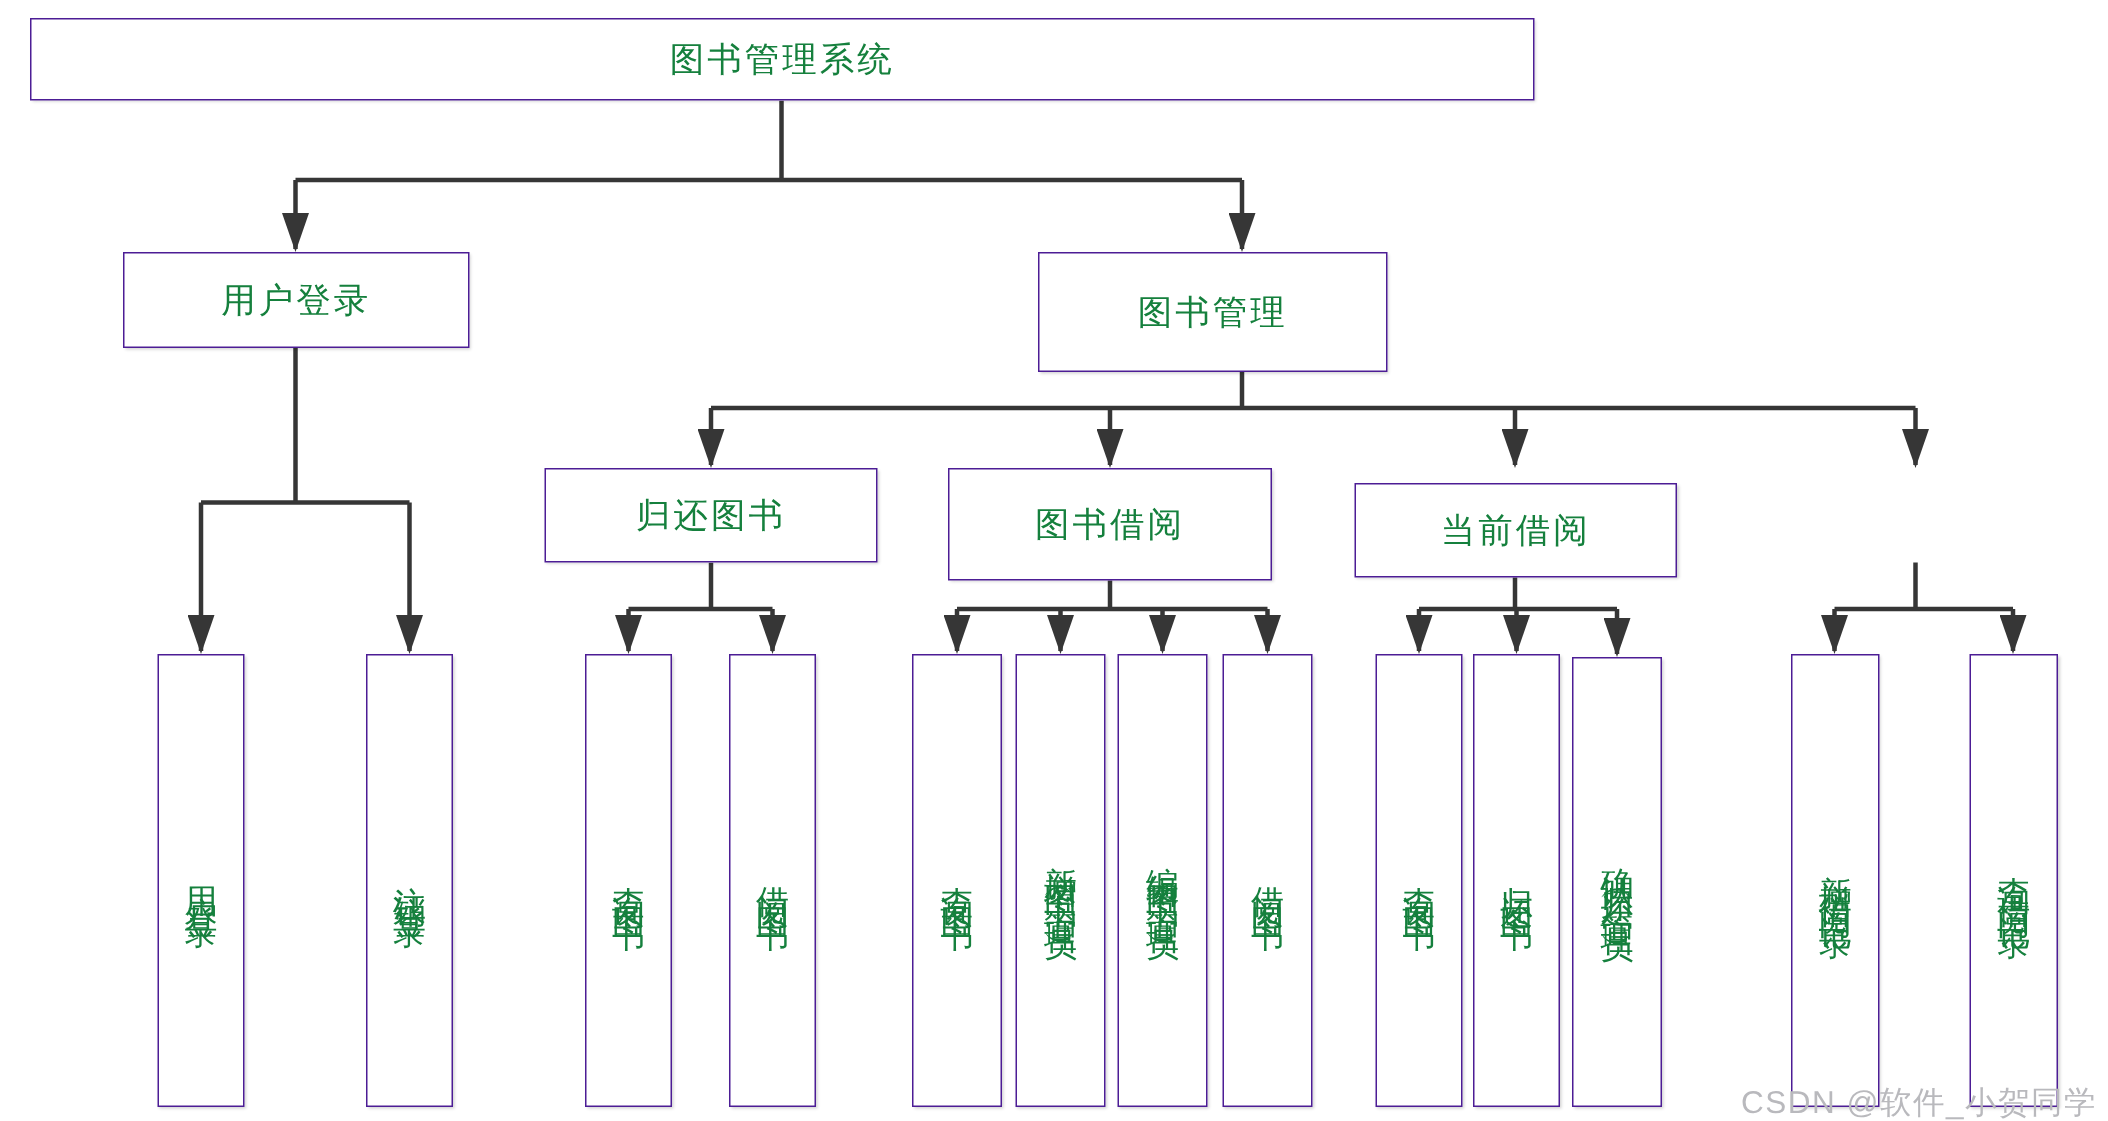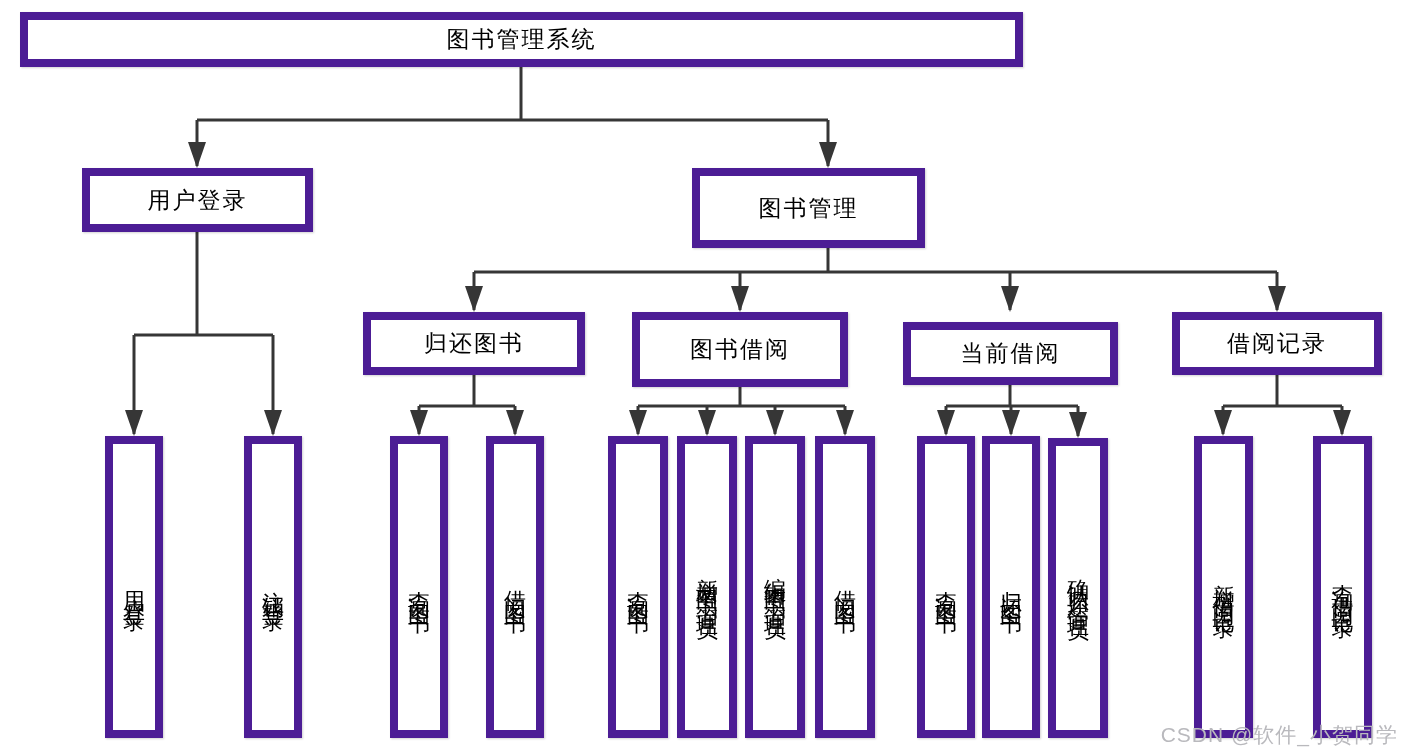--- a/index.html
+++ b/index.html
@@ -8,23 +8,23 @@
     width: 1405px;
     height: 747px;
     background: #ffffff;
     font-family: "Liberation Sans", "DejaVu Sans", sans-serif;
     overflow: hidden;
   }
   #wires { position: absolute; left: 0; top: 0; width: 1405px; height: 747px; }
   .node {
     position: absolute;
     box-sizing: border-box;
-    border: 8px solid #4c1d95;
+    border: 1px solid #4c1d95;
     background: #ffffff;
-    color: #000000;
+    color: #15803d;
     display: flex;
     align-items: center;
     justify-content: center;
     box-shadow: 1px 1px 2px rgba(0,0,0,0.18);
   }
   .h-node { font-size: 23px; letter-spacing: 2px; white-space: nowrap; }
   .v-node .vtext {
     writing-mode: vertical-rl;
     text-orientation: mixed;
     font-size: 22px;
@@ -100,21 +100,20 @@
   </svg>
 
   <div class="node h-node" style="left:20px; top:12px; width:1003px; height:55px;">图书管理系统</div>
 
   <div class="node h-node" style="left:82px; top:168px; width:231px; height:64px;">用户登录</div>
   <div class="node h-node" style="left:692px; top:168px; width:233px; height:80px;">图书管理</div>
 
   <div class="node h-node" style="left:363px; top:312px; width:222px; height:63px;">归还图书</div>
   <div class="node h-node" style="left:632px; top:312px; width:216px; height:75px;">图书借阅</div>
   <div class="node h-node" style="left:903px; top:312px; width:215px; height:63px;margin-top:10px;">当前借阅</div>
-  <div class="node h-node" style="left:1172px; top:312px; width:210px; height:63px;">借阅记录</div>
 
   <div class="node v-node" style="left:105px; top:436px; width:58px; height:302px;">
     <span class="vtext">用户登录</span>
   </div>
   <div class="node v-node" style="left:244px; top:436px; width:58px; height:302px;">
     <span class="vtext">注销登录</span>
   </div>
 
   <div class="node v-node" style="left:390px; top:436px; width:58px; height:302px;">
     <span class="vtext">查询图书</span>

